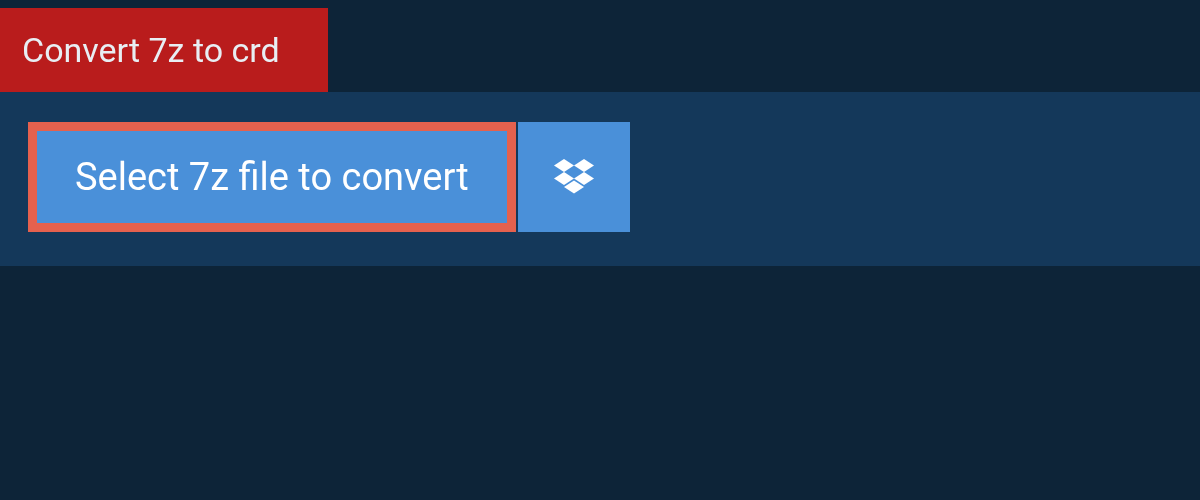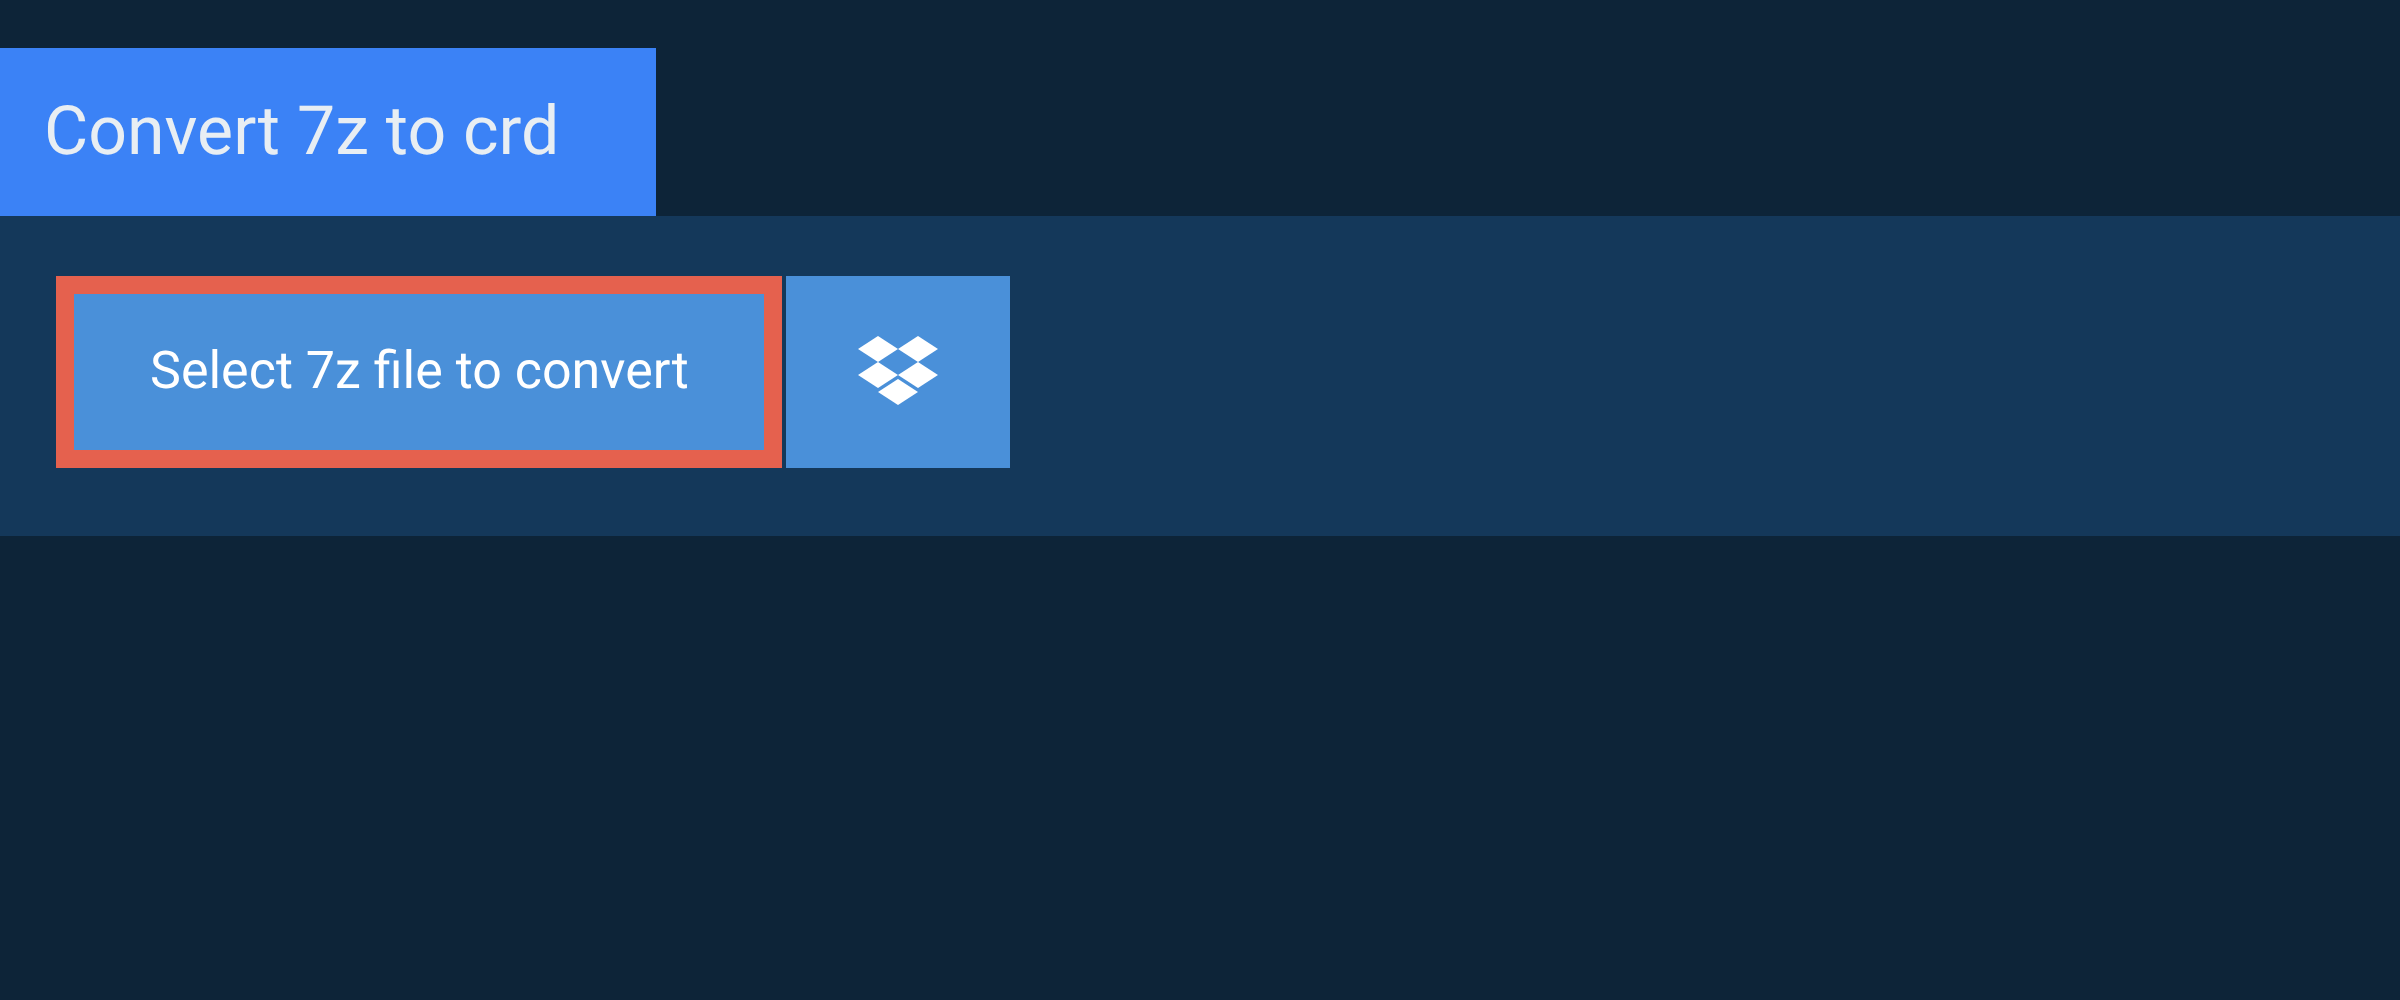--- a/index.html
+++ b/index.html
@@ -8,42 +8,42 @@
       box-sizing: border-box;
     }
     body {
       width: 1200px;
       height: 500px;
       background: #0d2438;
       font-family: -apple-system, BlinkMacSystemFont, "Segoe UI", Roboto, Helvetica, Arial, sans-serif;
       overflow: hidden;
     }
     .tab-header {
-      background: #3b82f6;
+      background: #b91c1c;
       display: inline-block;
       padding: 22px 48px 22px 22px;
-      margin-top: 24px;
+      margin-top: 8px;
     }
     .tab-header h1 {
       color: #e8eef3;
       font-size: 34px;
       font-weight: 400;
     }
     .content-panel {
       background: #14385a;
       padding: 30px 28px 34px 28px;
       display: flex;
       align-items: stretch;
       width: 100%;
     }
     .select-button {
       background: #4a90d9;
       border: 9px solid #e5614e;
       color: #ffffff;
-      font-size: 26px;
+      font-size: 38px;
       font-weight: 400;
       padding: 24px 38px;
       cursor: pointer;
       display: flex;
       align-items: center;
       justify-content: center;
       margin-right: 2px;
     }
     .dropbox-button {
       background: #4a90d9;

